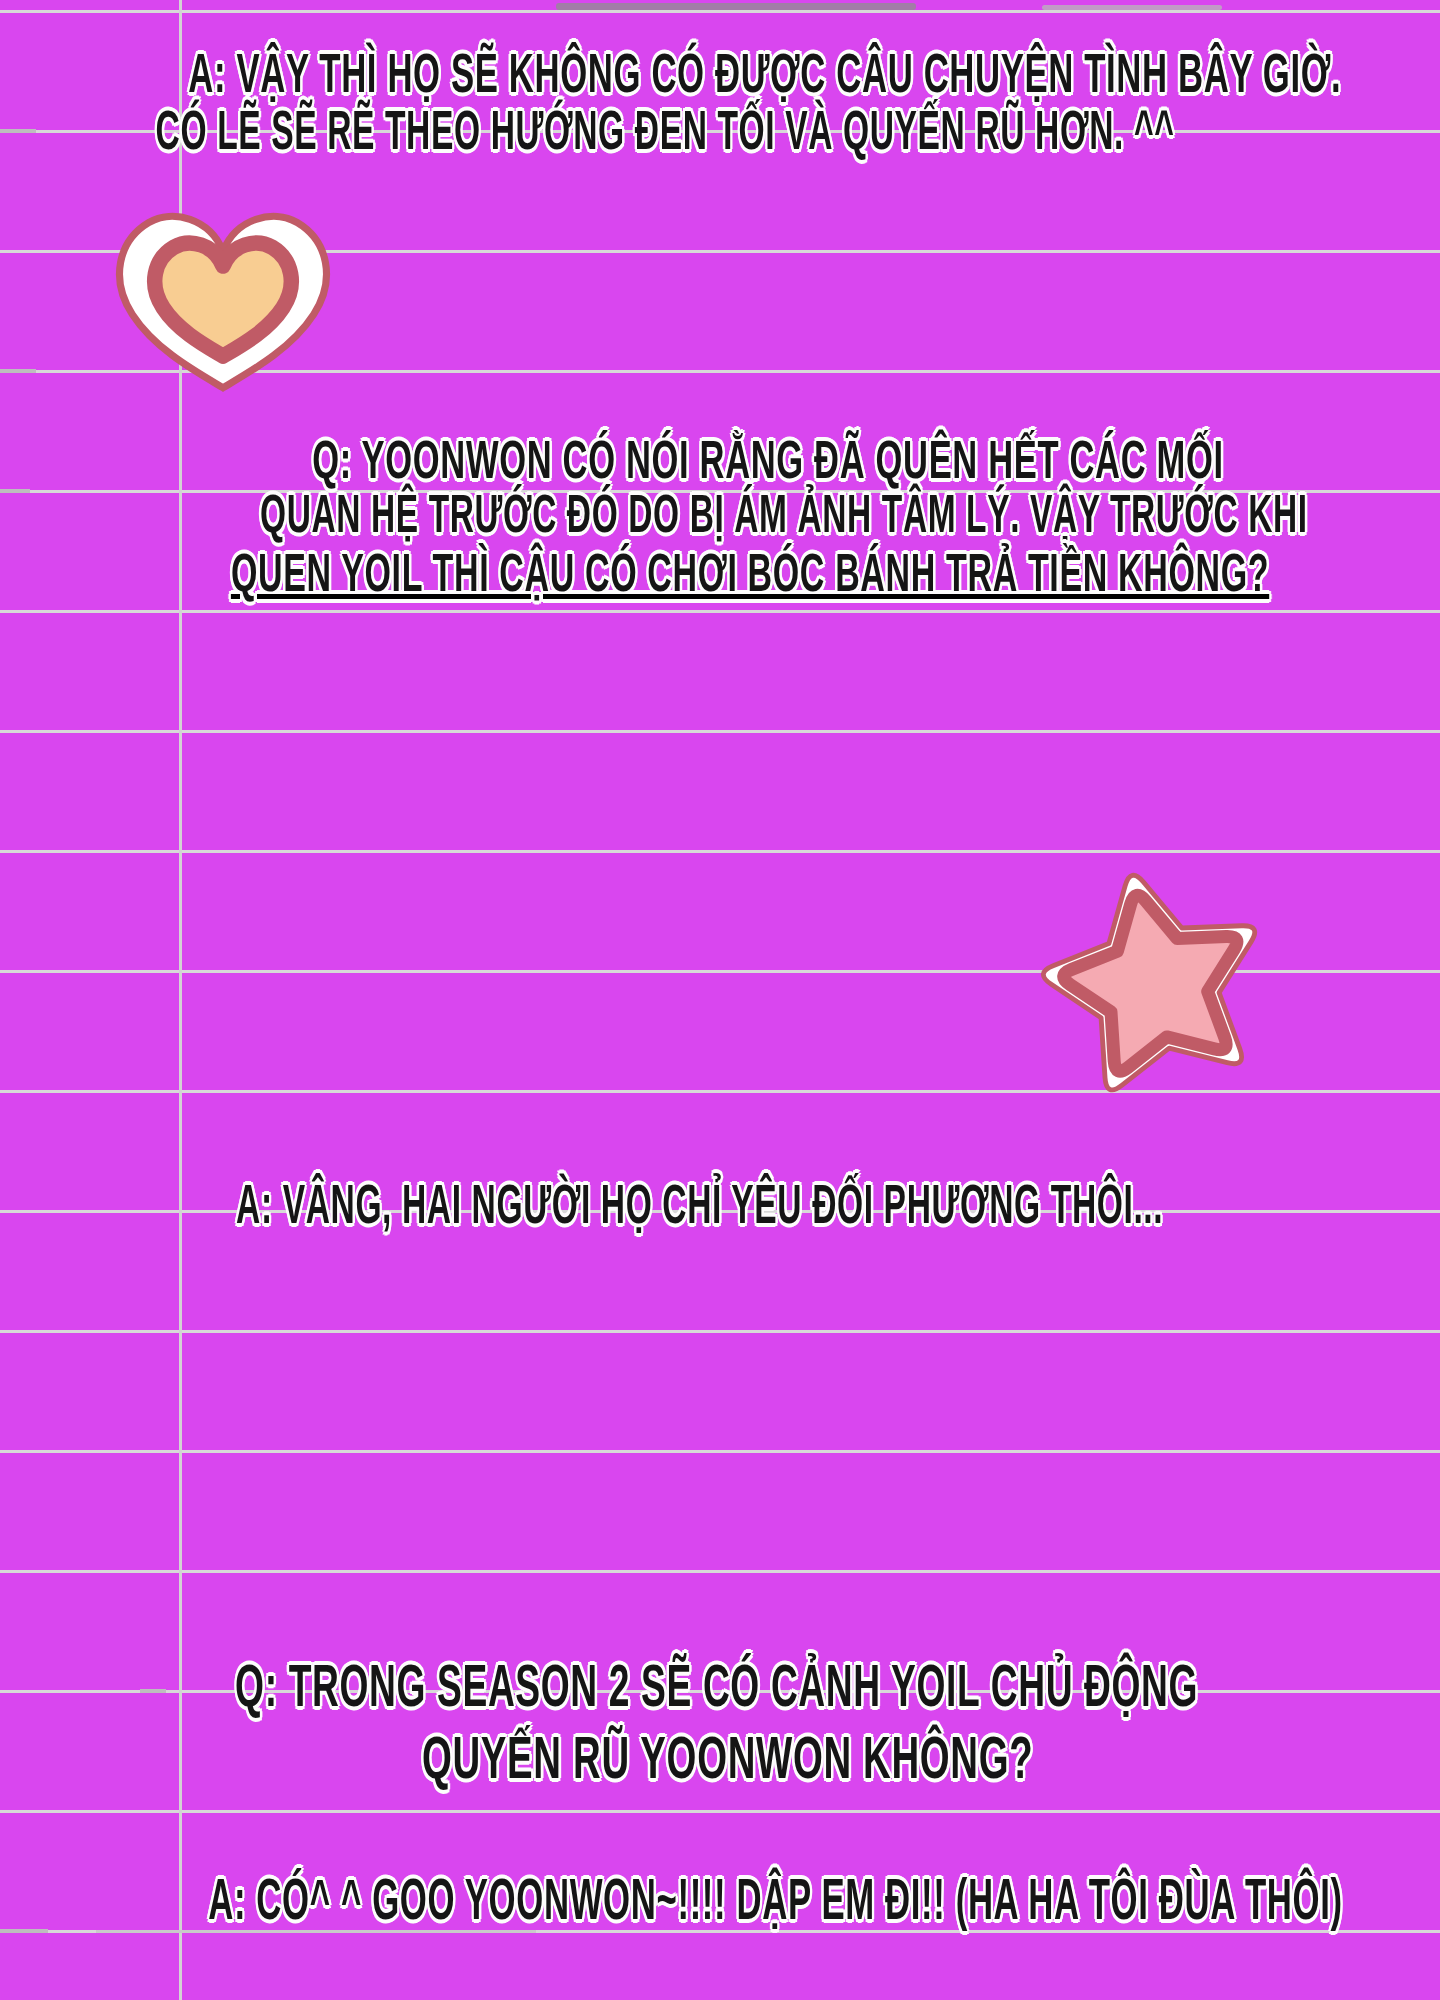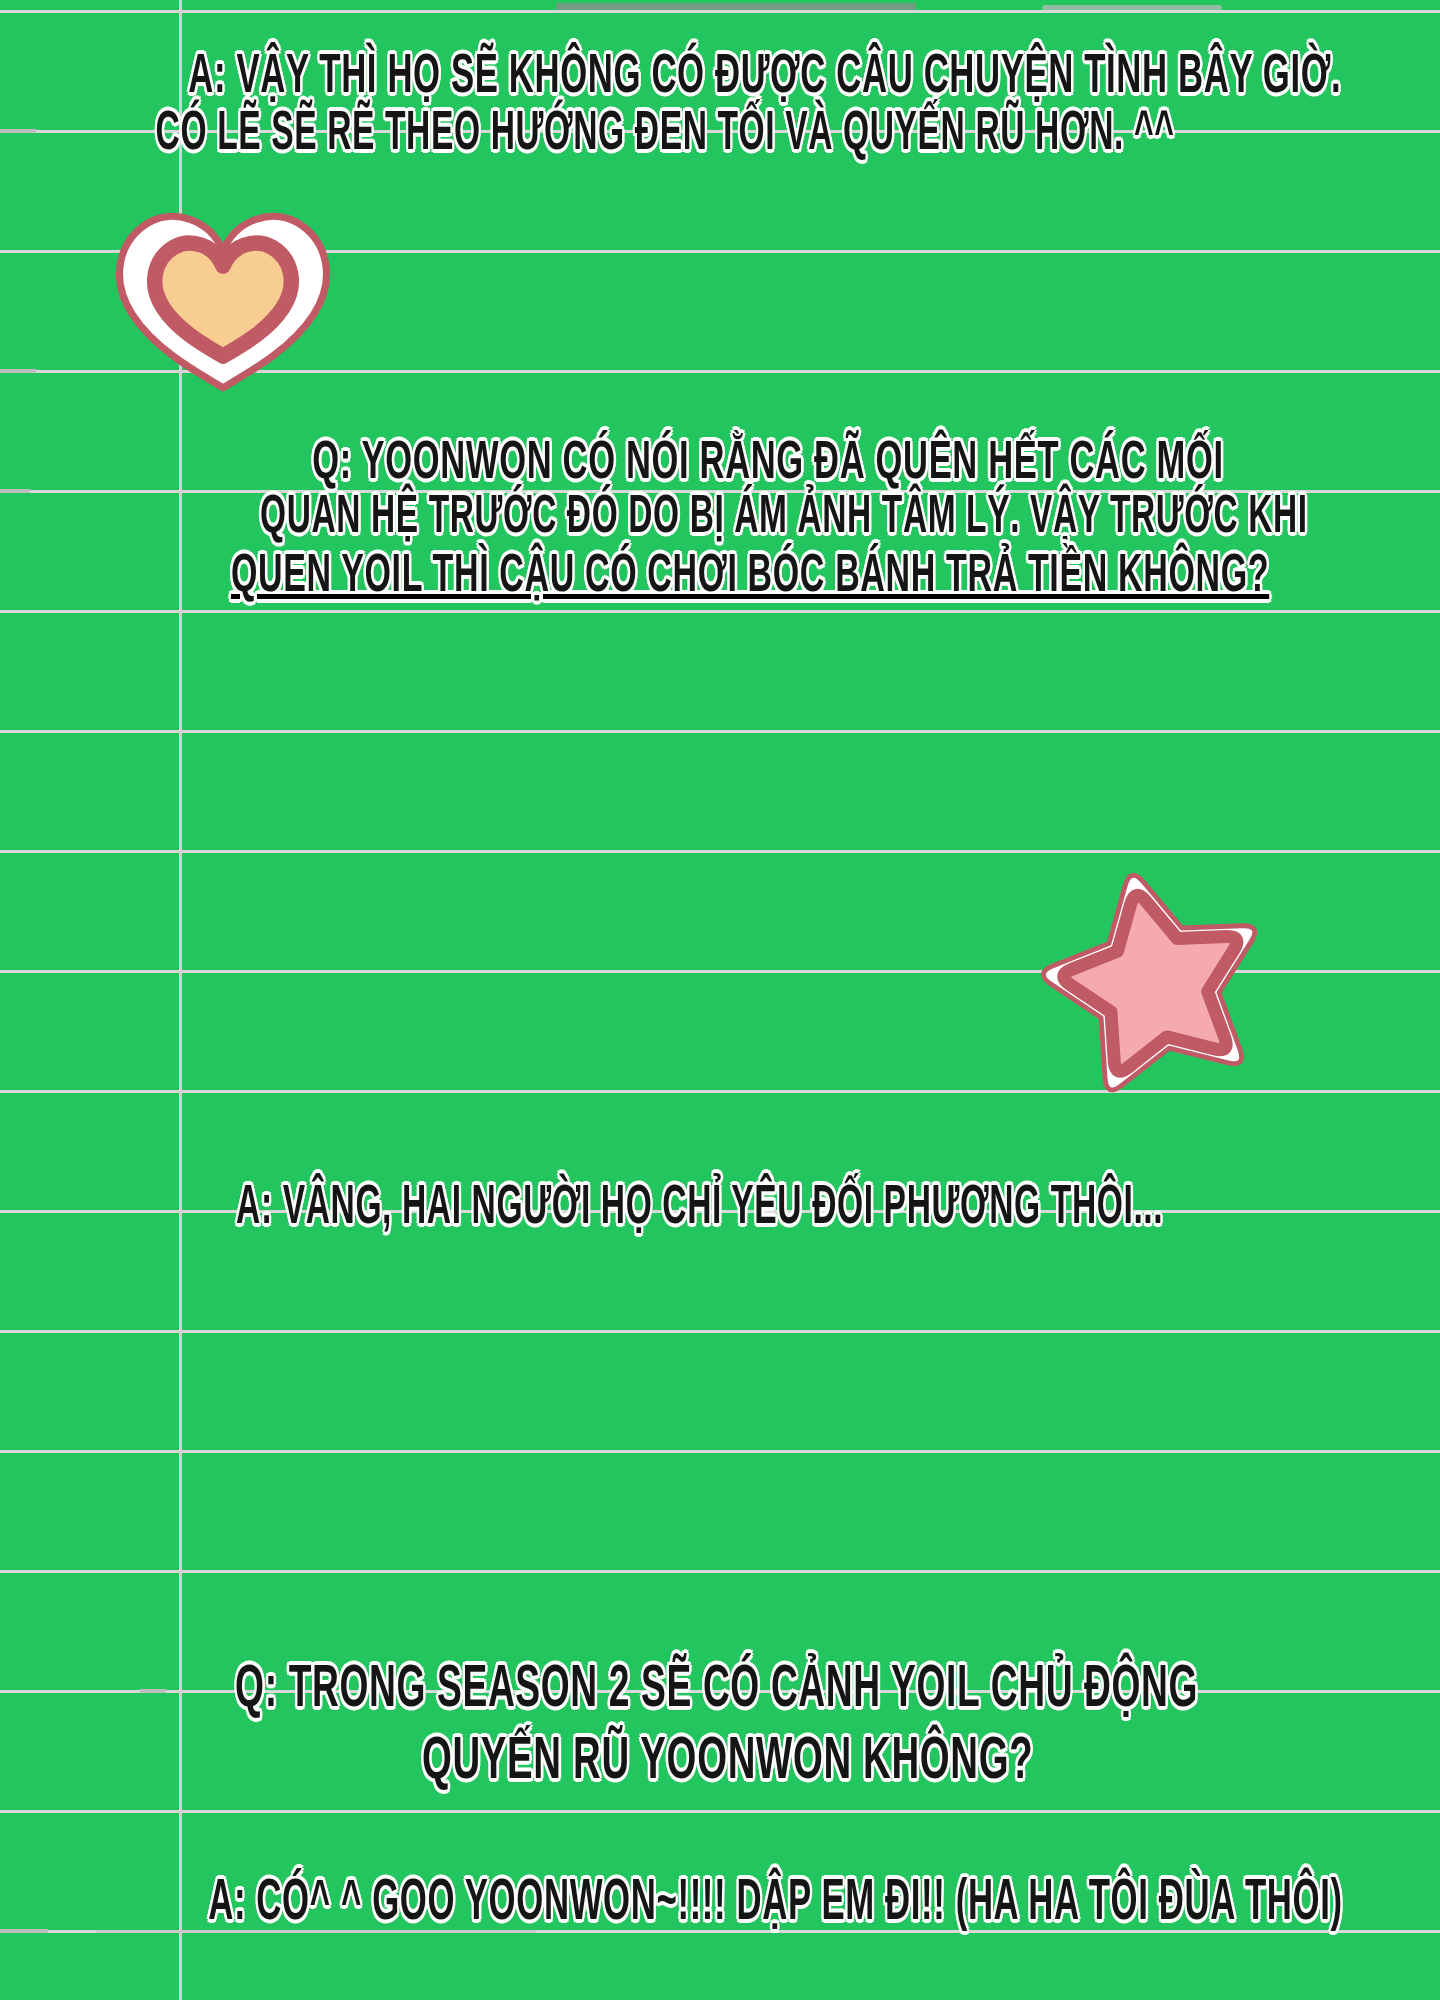--- a/index.html
+++ b/index.html
@@ -1,18 +1,18 @@
 <!DOCTYPE html>
 <html><head>
 <meta charset="utf-8">
 <style>
   html,body { margin:0; padding:0; }
   .page {
     position:relative; width:1440px; height:2000px;
-    background:#22c55e; overflow:hidden;
+    background:#d946ef; overflow:hidden;
     font-family:"Liberation Sans","DejaVu Sans",sans-serif;
   }
   
   .rules {
     position:absolute; inset:0; z-index:1;
     background-image:repeating-linear-gradient(180deg,
       rgba(0,0,0,0) 0px, rgba(0,0,0,0) 10px,
       #d8d8d8 10px, #d8d8d8 13px,
       rgba(0,0,0,0) 13px, rgba(0,0,0,0) 120px);
   }

